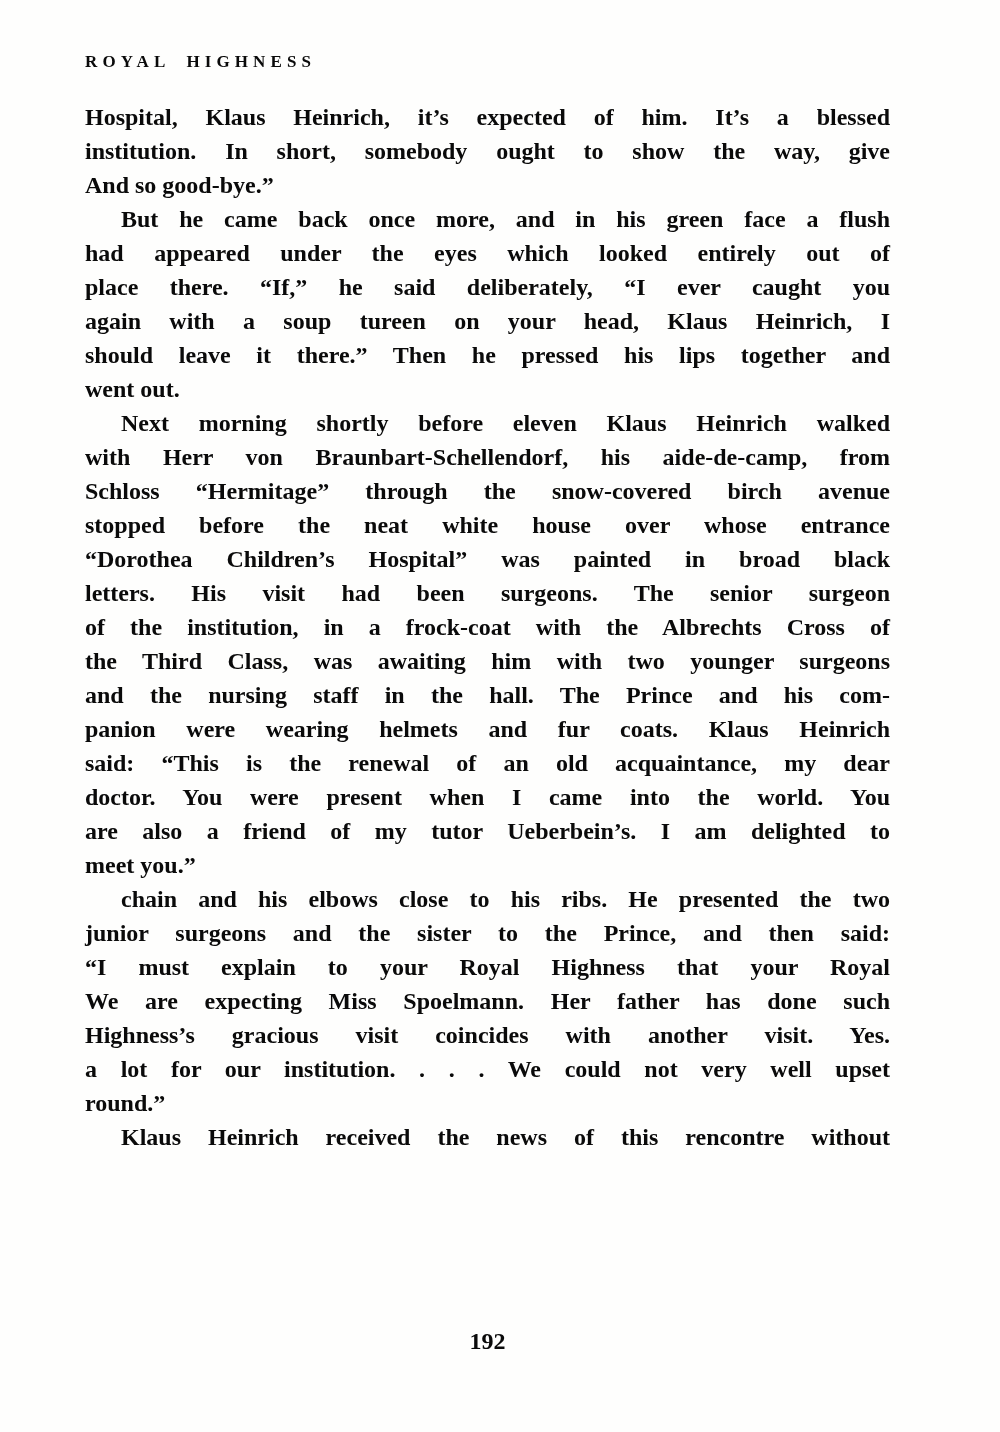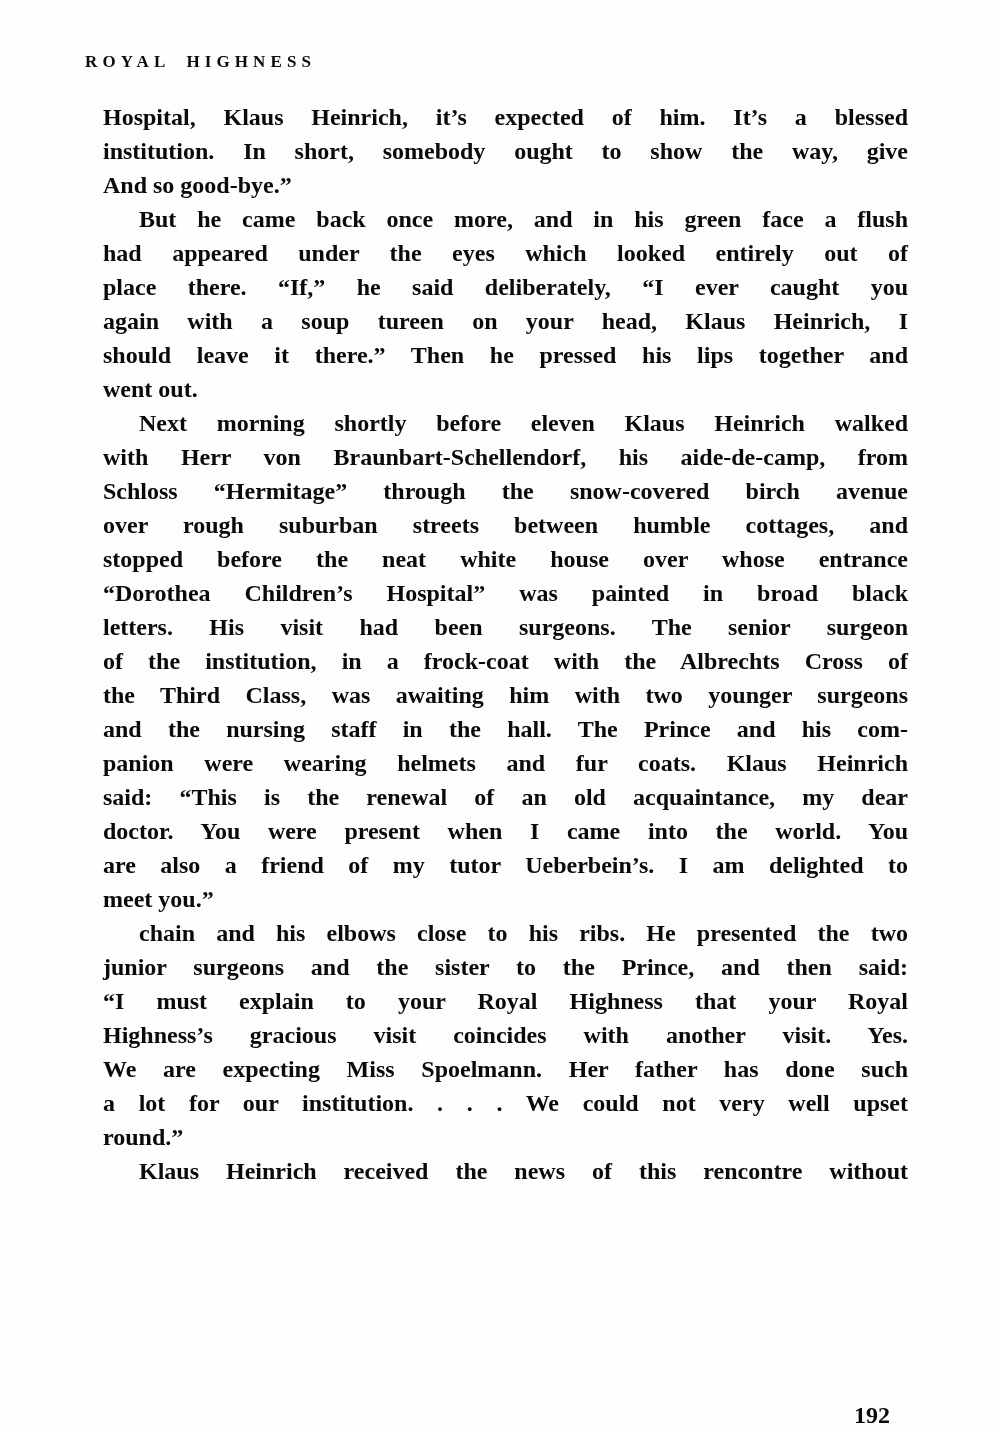--- a/index.html
+++ b/index.html
@@ -25,40 +25,39 @@
     white-space: nowrap;
   }
   .text-block {
     position: absolute;
     left: 85px;
     top: 100px;
     width: 805px;
     font-size: 24px;
     font-weight: 700;
     line-height: 34px;
-    margin-left: 18px;
   }
   .line {
     text-align: justify;
     text-align-last: justify;
     height: 34px;
     overflow: visible;
   }
   .line.last {
     text-align-last: left;
   }
   .para.indent .line:first-child {
     text-indent: 36px;
   }
   .page-number {
     position: absolute;
-    top: 1402px;
+    top: 1328px;
     left: 85px;
     width: 805px;
-    text-align: right;
+    text-align: center;
     font-size: 24px;
     font-weight: 700;
   }
 </style>
 </head>
 <body>
 
 <div class="page">
   <div class="running-header">ROYAL HIGHNESS</div>
 
@@ -73,39 +72,38 @@
         <div class="line">had appeared under the eyes which looked entirely out of</div>
         <div class="line">place there.  “If,” he said deliberately, “I ever caught you</div>
         <div class="line">again with a soup tureen on your head, Klaus Heinrich, I</div>
         <div class="line">should leave it there.”  Then he pressed his lips together and</div>
         <div class="line last">went out.</div>
       </div>
       <div class="para indent">
         <div class="line">Next morning shortly before eleven Klaus Heinrich walked</div>
         <div class="line">with Herr von Braunbart-Schellendorf, his aide-de-camp, from</div>
         <div class="line">Schloss “Hermitage” through the snow-covered birch avenue</div>
-        <div class="line">over rough suburban streets between humble cottages, and</div>
         <div class="line">stopped before the neat white house over whose entrance</div>
         <div class="line">“Dorothea Children’s Hospital” was painted in broad black</div>
         <div class="line">letters.  His visit had been surgeons.  The senior surgeon</div>
         <div class="line">of the institution, in a frock-coat with the Albrechts Cross of</div>
         <div class="line">the Third Class, was awaiting him with two younger surgeons</div>
         <div class="line">and the nursing staff in the hall.  The Prince and his com-</div>
         <div class="line">panion were wearing helmets and fur coats.  Klaus Heinrich</div>
         <div class="line">said:  “This is the renewal of an old acquaintance, my dear</div>
         <div class="line">doctor.  You were present when I came into the world.  You</div>
         <div class="line">are also a friend of my tutor Ueberbein’s.  I am delighted to</div>
         <div class="line last">meet you.”</div>
       </div>
       <div class="para indent">
         <div class="line">chain and his elbows close to his ribs.  He presented the two</div>
         <div class="line">junior surgeons and the sister to the Prince, and then said:</div>
         <div class="line">“I must explain to your Royal Highness that your Royal</div>
+        <div class="line">We are expecting Miss Spoelmann.  Her father has done such</div>
         <div class="line">Highness’s gracious visit coincides with another visit.  Yes.</div>
-        <div class="line">We are expecting Miss Spoelmann.  Her father has done such</div>
         <div class="line">a lot for our institution. . . . We could not very well upset</div>
         <div class="line last">round.”</div>
       </div>
       <div class="para indent">
         <div class="line">Klaus Heinrich received the news of this rencontre without</div>
       </div>
     </div>
 
   <div class="page-number">192</div>
 </div>

